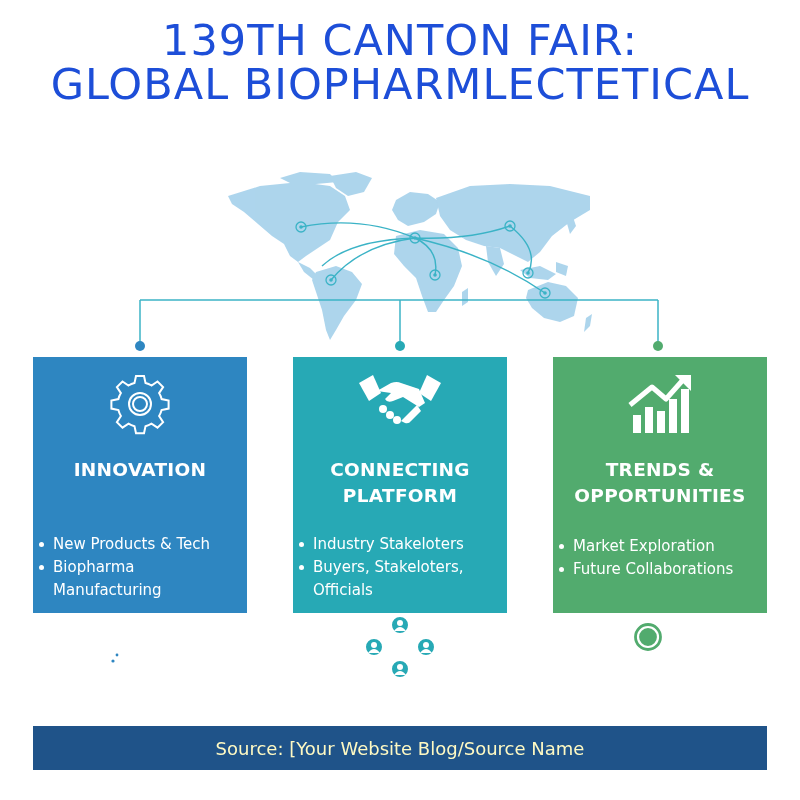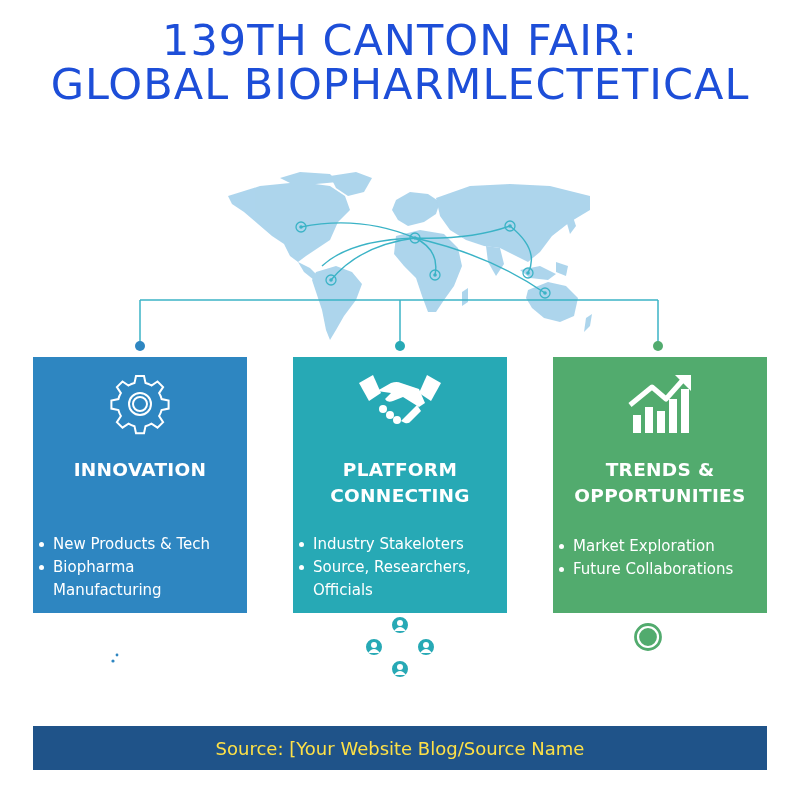--- a/index.html
+++ b/index.html
@@ -14,21 +14,21 @@
   .card .heading { position:absolute; left:0; top:100px; width:214px; text-align:center; font-weight:bold;
                    font-size:18.5px; line-height:26px; letter-spacing:0.3px; }
   .card ul { position:absolute; left:4px; top:176px; margin:0; padding:0 0 0 16px; font-size:15px; line-height:23px;
              width:190px; list-style:none; }
   .card li { position:relative; }
   .card li::before { content:""; position:absolute; left:-14px; top:9px; width:5px; height:5px; border-radius:50%; background:#fff; }
   .card .bottom-icon { position:absolute; left:0; top:258px; width:214px; height:64px; display:flex; justify-content:center; }
   .c1 { left:33px; background:#2e86c1; }
   .c2 { left:293px; background:#27a9b5; }
   .c3 { left:553px; background:#52ab6e;padding-left:12px; }
-  .footer { position:absolute; left:33px; top:726px; width:734px; height:44px; background:#1f5389; color:#fde047;
+  .footer { position:absolute; left:33px; top:726px; width:734px; height:44px; background:#1f5389; color:#fef9c3;
             display:flex; align-items:center; justify-content:center; font-size:18px; }
 </style>
 </head>
 <body>
 
 <div class="title">
   <div>139TH CANTON FAIR:</div>
   <div>GLOBAL BIOPHARMLECTETICAL</div>
 </div>
 
@@ -134,26 +134,26 @@
       <path d="M2,12 l14,-8 8,18 -12,8 z"></path>
       <path d="M84,12 l-14,-8 -8,18 12,8 z"></path>
       <path d="M20,20 l14,-8 q6,-2 10,0 l18,6 6,14 -6,4 -16,-10 -10,4 q-6,2 -8,-2 l6,-6 z"></path>
       <circle cx="26" cy="38" r="4"></circle>
         <circle cx="33" cy="44" r="4"></circle>
         <circle cx="40" cy="49" r="4"></circle>
       <path d="M44,50 l4,2 q4,1 6,-2 l10,-10 -4,-6 z"></path>
     </svg>
   </div>
   <div class="heading">
+    <div>CONNECTING</div>
     <div>PLATFORM</div>
-    <div>CONNECTING</div>
   </div>
   <ul>
     <li>Industry Stakeloters</li>
-    <li>Source, Researchers, Officials</li>
+    <li>Buyers, Stakeloters, Officials</li>
   </ul>
   <div class="bottom-icon">
     <svg width="76" height="64" viewBox="0 0 76 64" fill="none" stroke="#fff" stroke-width="2">
       <line x1="38" y1="16" x2="14" y2="32"></line>
         <line x1="38" y1="16" x2="62" y2="32"></line>
       <line x1="14" y1="32" x2="38" y2="48"></line>
         <line x1="62" y1="32" x2="38" y2="48"></line>
       <line x1="38" y1="18" x2="38" y2="46"></line>
       <g fill="#27a9b5">
         <circle cx="38" cy="10" r="9"></circle>

